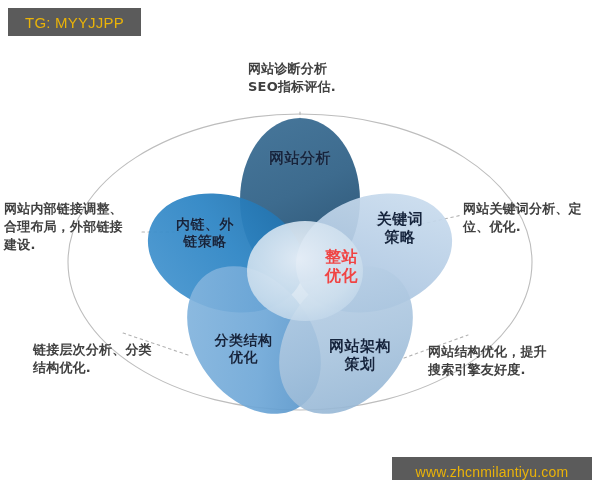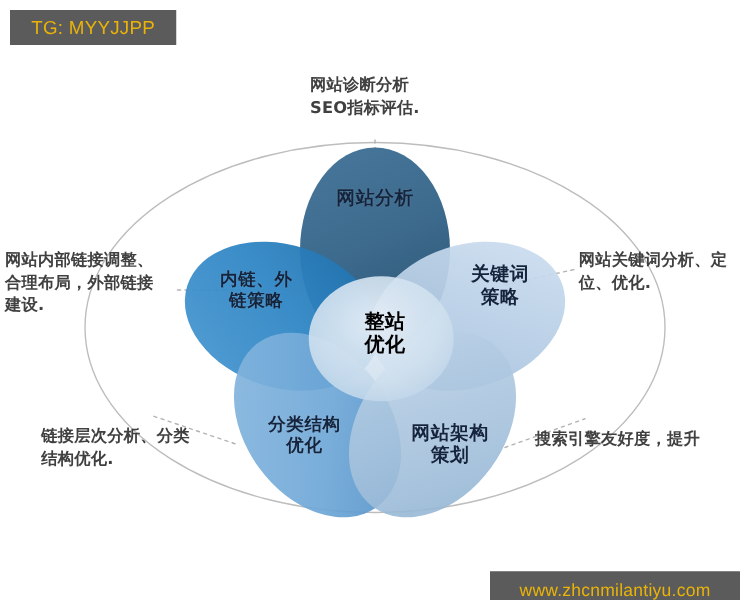--- a/index.html
+++ b/index.html
@@ -69,21 +69,21 @@
     line-height: 1.18;
     letter-spacing: 0.5px;
     pointer-events: none;
     text-shadow: 0 0 1px rgba(255,255,255,0.25);
   }
   #label-top       { left: 240px; top: 150px; width: 120px; font-size: 15px; }
   #label-left      { left: 150px; top: 216px; width: 110px; font-size: 14px; }
   #label-right     { left: 345px; top: 211px; width: 110px; font-size: 15px; }
   #label-bottomleft{ left: 186px; top: 332px; width: 115px; font-size: 14px; }
   #label-bottomright{left: 305px; top: 338px; width: 110px; font-size: 15px; }
-  #label-center    { left: 258px; top: 248px; width: 100px; font-size: 16px; color:#000000; }
+  #label-center    { left: 258px; top: 248px; width: 100px; font-size: 16px; color:#ef4444;text-align:right; }
 
   
   .outside {
     position: absolute;
     color: #404040;
     font-family: "DejaVu Sans", "Liberation Sans", sans-serif;
     font-weight: bold;
     font-size: 13px;
     line-height: 1.38;
     letter-spacing: 0.2px;
@@ -201,19 +201,20 @@
     <div>网站关键词分析、定</div>
     <div>位、优化.</div>
   </div>
 
   <div class="outside" id="note-bottomleft">
     <div>链接层次分析、分类</div>
     <div>结构优化.</div>
   </div>
 
   <div class="outside" id="note-bottomright">
-    <div>搜索引擎友好度，提升</div>
+    <div>网站结构优化，提升</div>
+    <div>搜索引擎友好度.</div>
   </div>
 
   <div class="badge" id="badge-tg">TG: MYYJJPP</div>
   <div class="badge" id="badge-site">www.zhcnmilantiyu.com</div>
 
 </div>
 
 </body></html>

